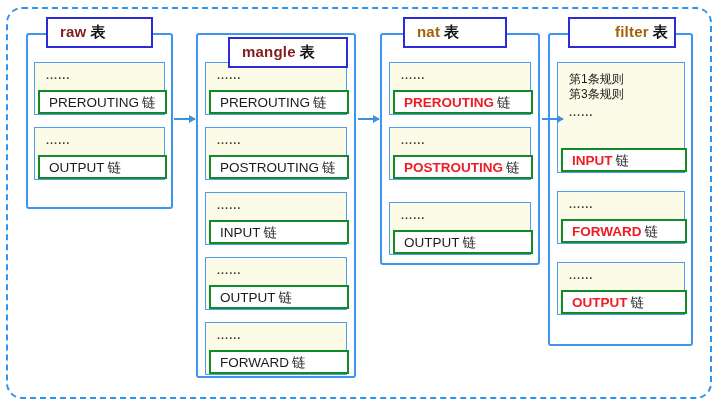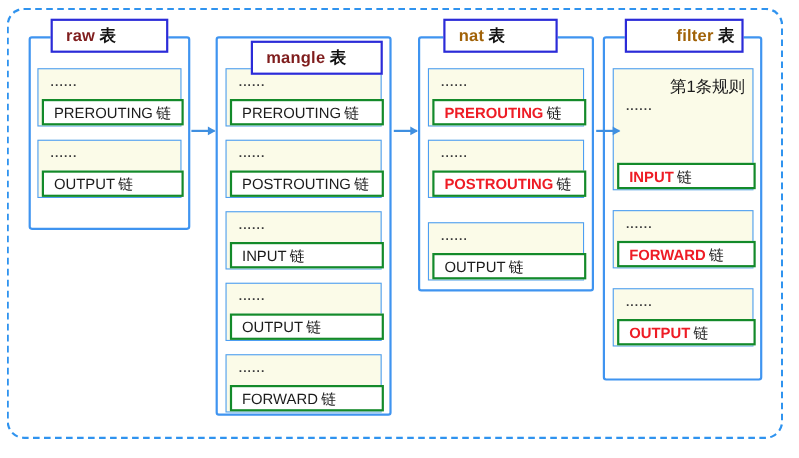--- a/index.html
+++ b/index.html
@@ -78,24 +78,23 @@
     padding-left: 11px;
     line-height: 11px;
     font-weight: bold;
     height: 12px;
   }
   .rules-list {
     padding-left: 11px;
     line-height: 15px;
   }
   .rule-line {
-    font-size: 15px;
+    font-size: 12px;
     color: #1b1b1b;
     white-space: nowrap;
-    margin-left: 40px;
   }
 
   
   .chain-name-box {
     position: absolute;
     box-sizing: border-box;
     border: 2px solid #138a2a;
     background: #ffffff;
     height: 24px;
     display: flex;
@@ -264,20 +263,21 @@
 
   <div class="table-header" style="left:568px; top:17px; width:108px;padding-left:45px;">
     <span class="hdr-text">
       <span class="hdr-name red">filter</span><span class="hdr-suffix">表</span>
     </span>
   </div>
 
   <div class="chain-block" style="left:557px; top:62px; width:128px; height:111px; padding-top:9px;">
     <div class="rules-list">
       <div class="rule-line">第1条规则</div>
+      <div class="rule-line">第3条规则</div>
     </div>
     <div class="dots" style="padding-top:5px;">......</div>
   </div>
   <div class="chain-name-box" style="left:561px; top:148px; width:126px;">
     <span class="chain-text">
       <span class="chain-word red">INPUT</span><span class="chain-suffix">链</span>
     </span>
   </div>
 
   <div class="chain-block" style="left:557px; top:191px; width:128px; height:53px;">

